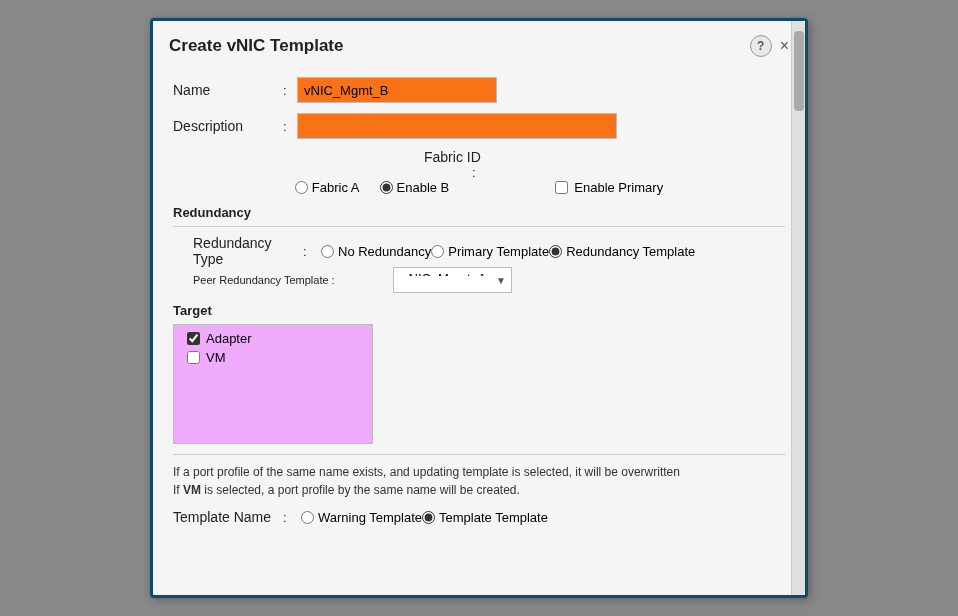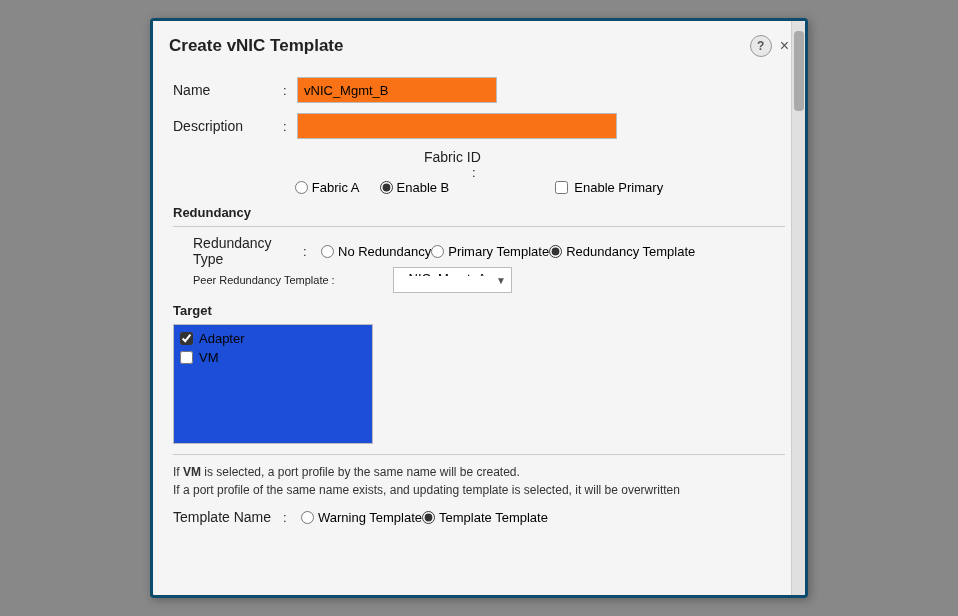--- a/index.html
+++ b/index.html
@@ -190,24 +190,24 @@
       transform: translateY(-50%);
       font-size: 10px;
       color: #555;
       pointer-events: none;
     }
     .target-section {
       margin-bottom: 10px;
     }
     .target-box {
       border: 1px solid #bbb;
-      background: #1d4ed8;
+      background: #f0abfc;
       width: 200px;
       min-height: 120px;
-      padding: 4px 6px;
+      padding: 4px 13px;
     }
     .target-item {
       display: flex;
       align-items: center;
       gap: 6px;
       padding: 2px 0;
       font-size: 13px;
     }
     .target-item input[type="checkbox"] {
       accent-color: #333;
@@ -353,22 +353,22 @@
         <div class="target-item">
           <input type="checkbox" style="">
           <span>VM</span>
         </div>
       </div>
     </div>
 
     <div class="warning-section">
       <hr class="section-divider">
       <div class="warning-text">
+        <p>If a port profile of the same name exists, and updating template is selected, it will be overwritten</p>
         <p>If <b>VM</b> is selected, a port profile by the same name will be created.</p>
-        <p>If a port profile of the same name exists, and updating template is selected, it will be overwritten</p>
       </div>
     </div>
 
     <div class="template-type-row">
       <span class="form-label">Template Name</span>
       <span class="form-colon">:</span>
       <div class="radio-group" style="margin-left:4px;">
         <label class="radio-label">
           <input type="radio" name="templatetype" style="">
           <span>Warning Template</span>

